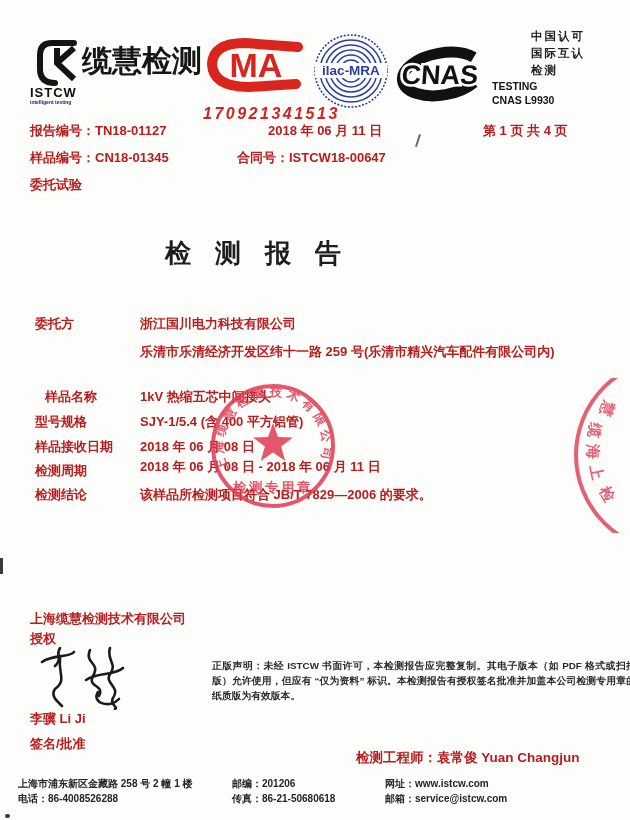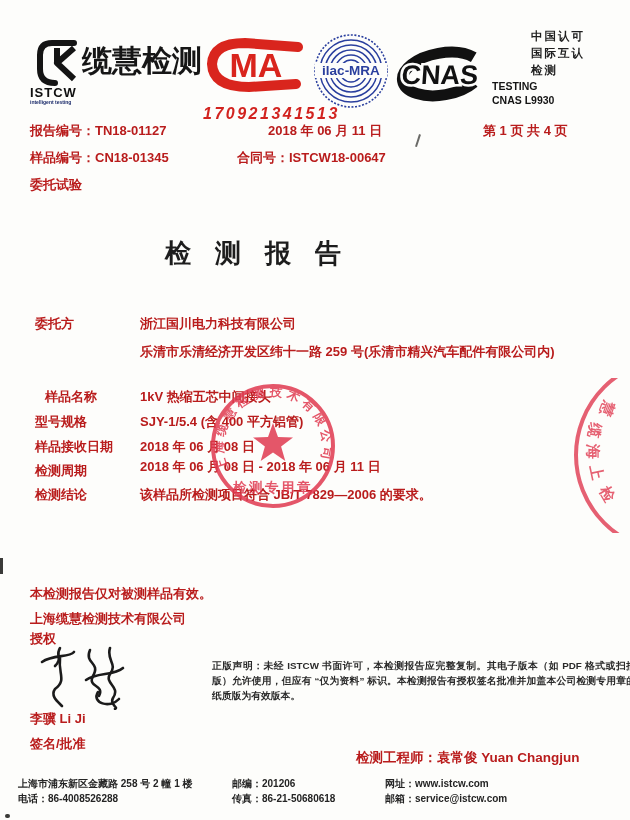--- a/index.html
+++ b/index.html
@@ -126,21 +126,20 @@
     <circle cx="117" cy="77" r="96" fill="none" stroke="#e03a50" stroke-width="4"></circle>
     <g fill="#e03a50" font-size="15" font-weight="bold" font-family="Liberation Sans, sans-serif">
       <text x="50" y="22" transform="rotate(110 50 22)">慧</text>
       <text x="36" y="44" transform="rotate(100 36 44)">缆</text>
       <text x="33" y="66" transform="rotate(90 33 66)">海</text>
       <text x="35" y="88" transform="rotate(78 35 88)">上</text>
       <text x="44" y="112" transform="rotate(60 44 112)">检</text>
     </g>
   </svg>
 
-  <div class="t f13" style="left:30px;top:585px;">本检测报告仅对被测样品有效。</div>
   <div class="t f13" style="left:30px;top:610px;">上海缆慧检测技术有限公司</div>
   <div class="t f13" style="left:30px;top:630px;">授权</div>
 
   <svg width="120" height="66" viewBox="0 0 120 66" style="position:absolute;left:22px;top:644px;">
     <g fill="none" stroke="#1b1b1b" stroke-width="2.6" stroke-linecap="round">
       <path d="M38,4 C33,12 41,14 33,22"></path>
       <path d="M20,18 C31,10 47,14 52,8"></path>
       <path d="M38,14 C36,30 45,36 33,45 C28,52 36,58 40,62"></path>
       <path d="M68,6 C62,20 79,18 71,32 C65,44 83,40 77,52"></path>
       <path d="M88,4 C84,16 96,20 88,30 C82,40 99,42 91,54 C87,61 97,63 93,65"></path>

